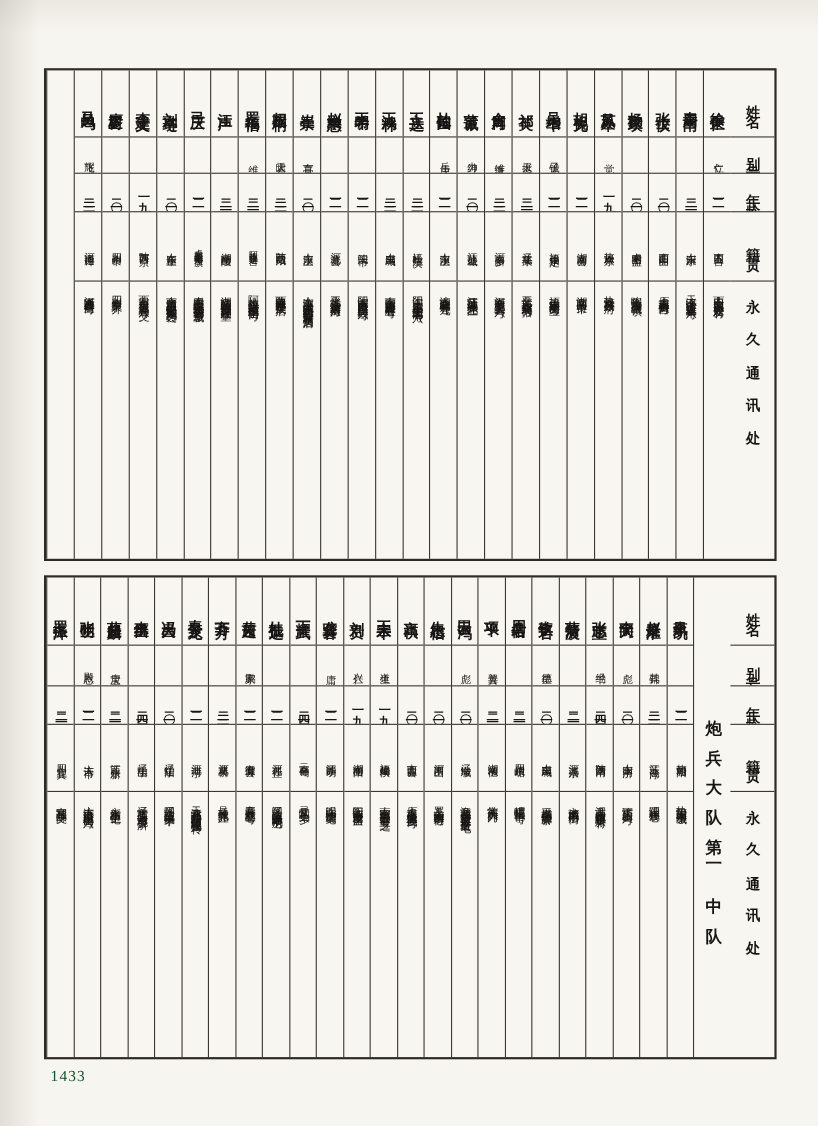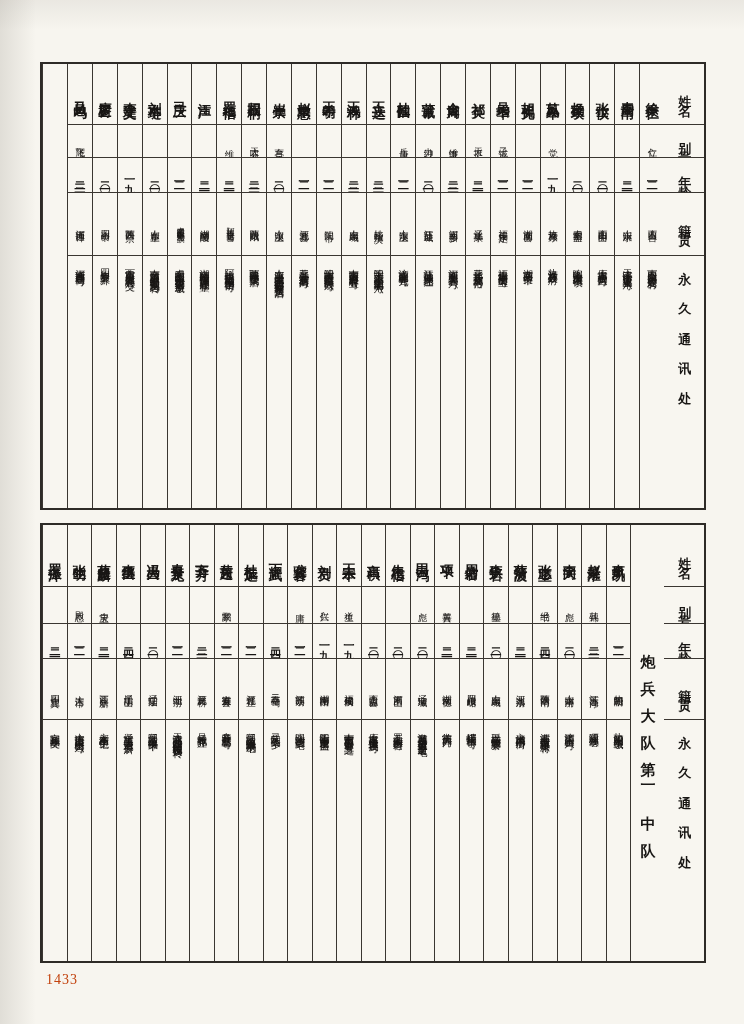--- a/index.html
+++ b/index.html
@@ -60,21 +60,21 @@
 
   .hcell .vt{font-size:13px;font-weight:700;letter-spacing:9px;}
   .hcell.addrh .vt{letter-spacing:30px;}
   .unitcell{height:100%;}
   .unitcell .vt{font-size:15px;font-weight:700;letter-spacing:27px;padding-top:14px;}
 
   .col.empty .cell{border-bottom:none;}
 
   .page-number{
     position:absolute;left:46px;top:972px;
-    font-size:14px;letter-spacing:1px;color:#c2410c;
+    font-size:14px;letter-spacing:1px;color:#14532d;
     font-family:"Liberation Serif","DejaVu Serif",serif;
   }
 </style>
 </head>
 <body>
 
 <div class="page-edge"></div>
 
 <div class="vtable top" id="table-top">
     <div class="col hdr">

